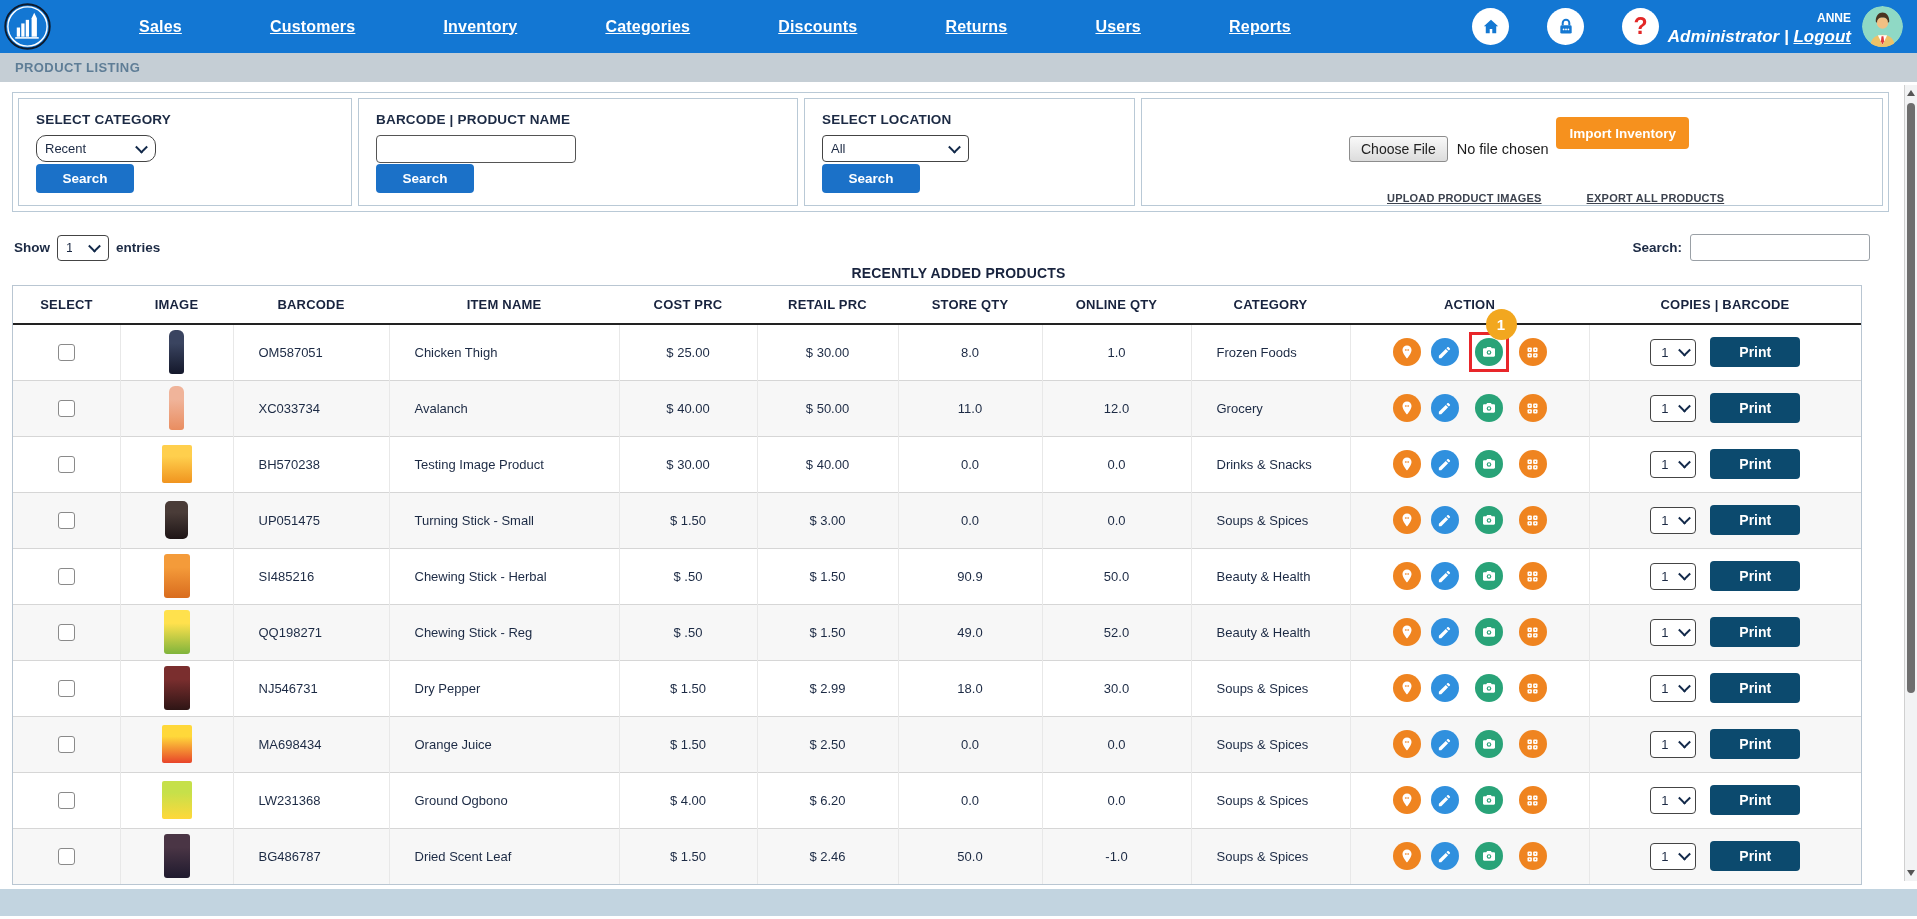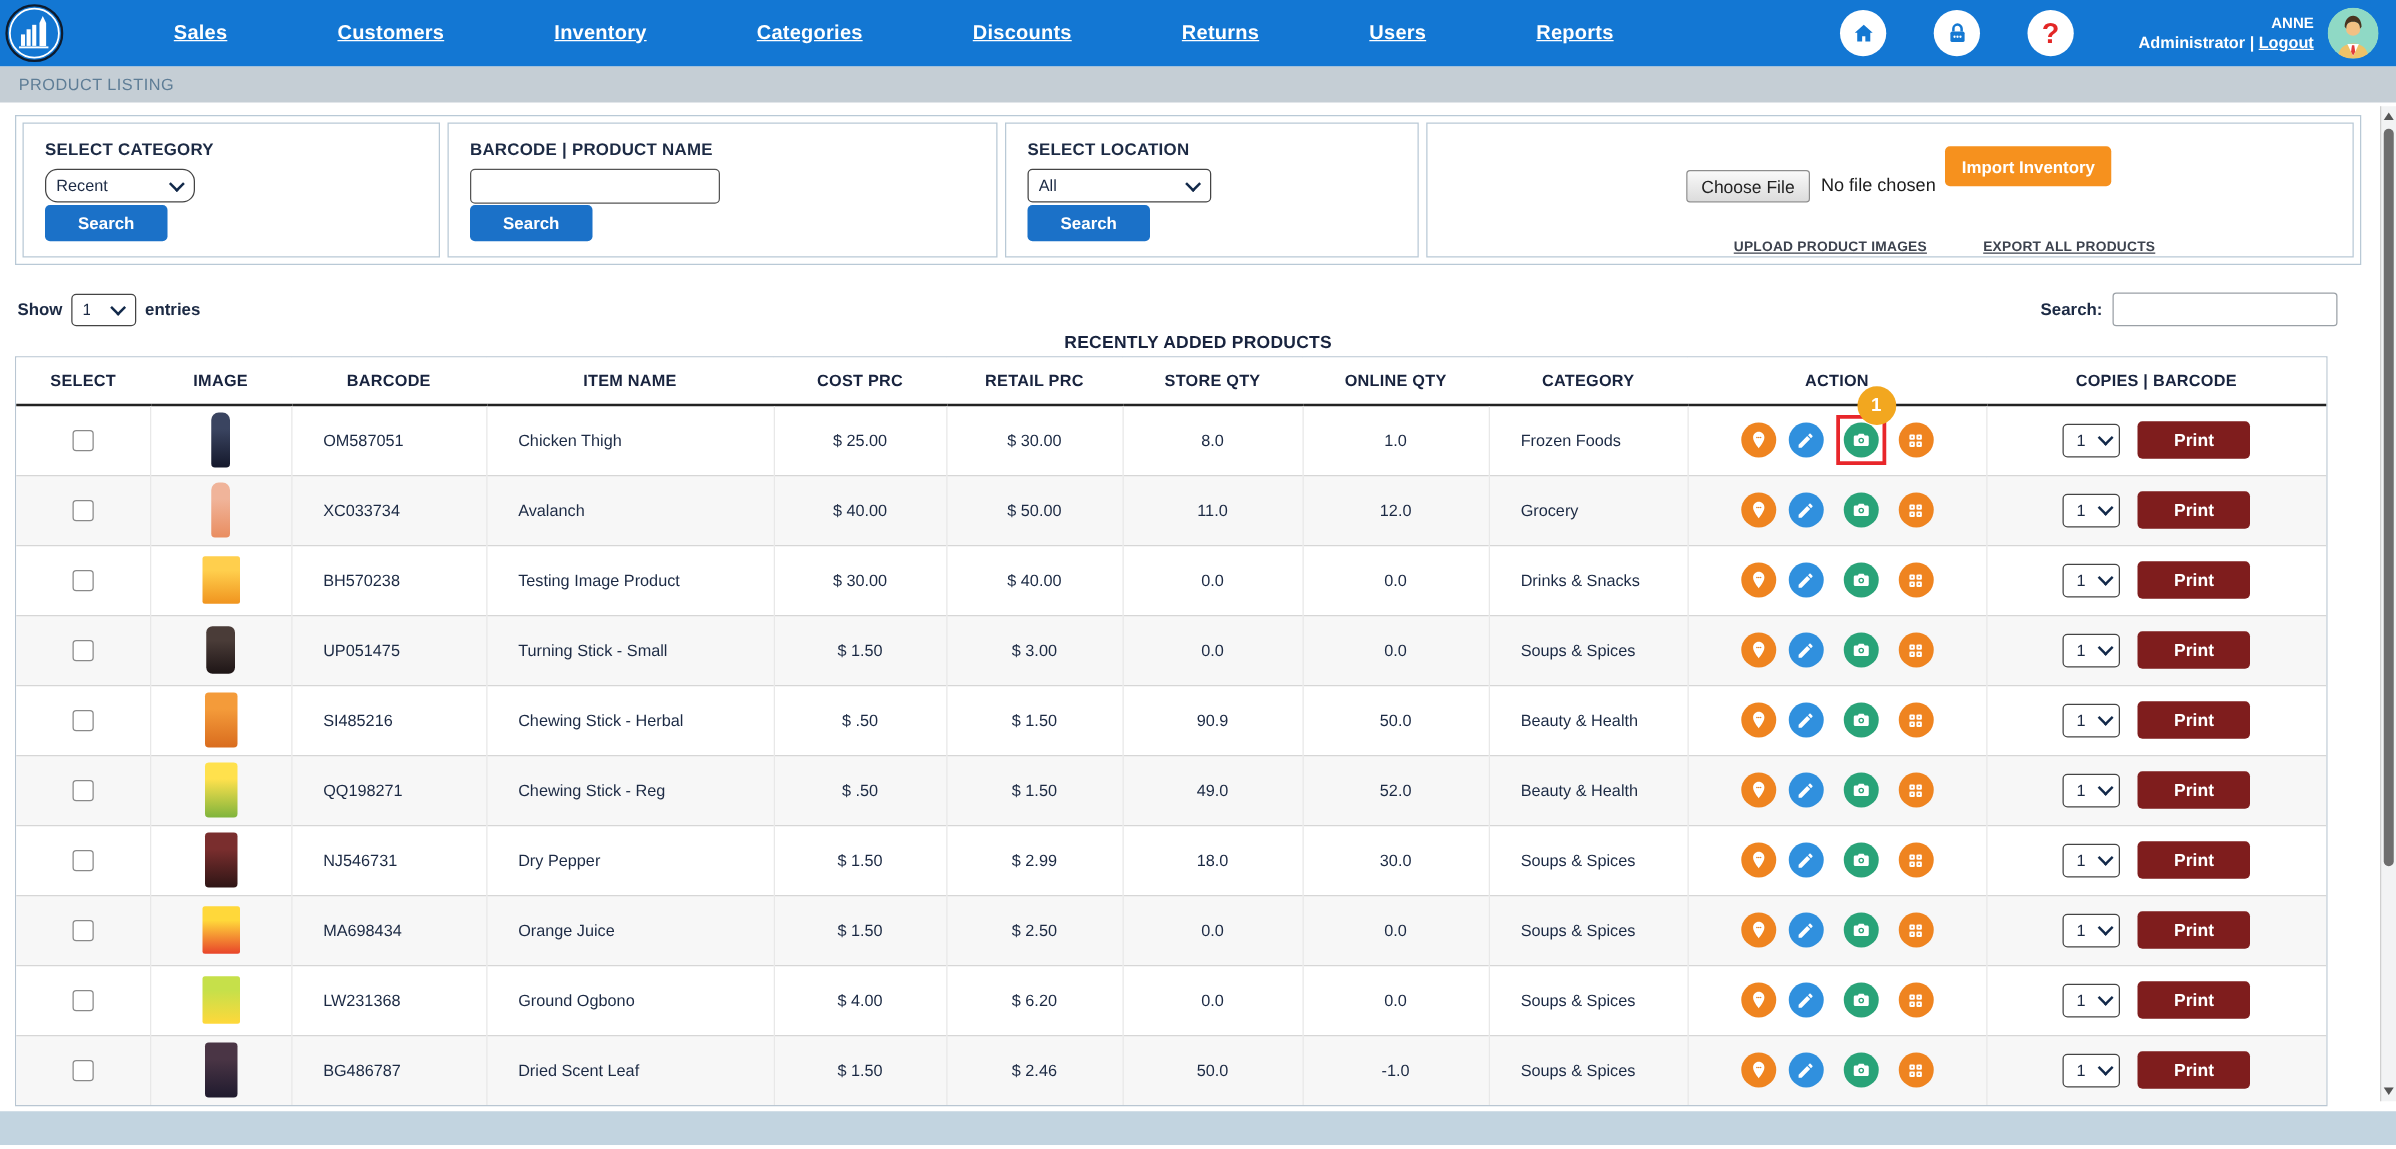--- a/index.html
+++ b/index.html
@@ -9,27 +9,27 @@
   
   .nav { position:relative; height:53px; background:#1377d3; }
   .logo { position:absolute; left:4px; top:3px; width:47px; height:47px; cursor:pointer; }
   .menu { position:absolute; left:95px; top:0; width:1240px; height:53px; display:flex; justify-content:space-around; align-items:center; }
   .menu a { color:#fff; font-weight:bold; font-size:16px; text-decoration:underline; cursor:pointer; letter-spacing:.2px; }
   .navicons { position:absolute; left:1472px; top:8px; display:flex; gap:38px; }
   .nico { width:37px; height:37px; border-radius:50%; background:#fff; border:none; display:flex; align-items:center; justify-content:center; cursor:pointer; padding:0; }
   .nico .qmark { color:#e32726; font-size:23px; font-weight:bold; font-family:"Liberation Sans", sans-serif; line-height:1; }
   .userblock { position:absolute; right:66px; top:11px; text-align:right; color:#fff; }
   .uname { font-size:12px; font-weight:bold; line-height:1.25; }
-  .urole { font-size:13px; font-weight:bold; line-height:1.25; }
+  .urole { font-size:17px; font-weight:bold; line-height:1.25;font-style:italic; }
   .urole a { color:#fff; text-decoration:underline; cursor:pointer; }
   .avatar { position:absolute; right:14px; top:6px; width:41px; height:41px; border-radius:50%; overflow:hidden; cursor:pointer; }
 
   
   .breadcrumb { height:29px; background:#c5ced5; display:flex; align-items:center; padding-left:15px; }
-  .breadcrumb span { color:#5e7d96; font-size:13px; font-weight:normal; letter-spacing:.4px; }
+  .breadcrumb span { color:#5e7d96; font-size:13px; font-weight:bold; letter-spacing:.4px; }
 
   
   .filters { margin:10px 28px 0 12px; border:1px solid #b9c9d6; padding:5px; display:flex; gap:6px; height:120px; }
   .panel { border:1px solid #b9c9d6; padding:13px 17px; position:relative; background:#fff; }
   .p1 { width:334px; } .p2 { width:440px; } .p3 { width:331px; } .p4 { flex:1; }
   .flabel { font-size:13.5px; font-weight:bold; color:#1c2a44; letter-spacing:.2px; }
   .selwrap { position:relative; display:inline-block; margin-top:8px; }
   .selwrap::after { content:''; position:absolute; right:10px; top:50%; width:7px; height:7px; border-right:2.4px solid #12294a; border-bottom:2.4px solid #12294a; transform:translateY(-70%) rotate(45deg); pointer-events:none; }
   select { appearance:none; -webkit-appearance:none; font-family:"Liberation Sans", sans-serif; font-size:13px; color:#1c2a44; border:1px solid #444; border-radius:4px; background:#fff; height:27px; padding:0 26px 0 8px; cursor:pointer; }
   .sel-cat select { width:120px;border-radius:10px; } .sel-loc select { width:147px; }
@@ -69,21 +69,21 @@
   .actions { display:flex; align-items:center; justify-content:center; gap:10px; }
   .act { width:28px; height:28px; border-radius:50%; border:none; display:flex; align-items:center; justify-content:center; cursor:pointer; padding:0; }
   .act.orange { background:#ef8420; } .act.blue { background:#3090de; } .act.green { background:#29a378; }
   .camwrap { position:relative; display:inline-flex; padding:3px; border:3px solid transparent; }
   .camwrap.hl { border-color:#e8262a; }
   .badge { display:none; position:absolute; top:-26px; left:14px; width:31px; height:31px; border-radius:50%; background:#f2a71f; color:#fff; font-size:15px; font-weight:bold; align-items:center; justify-content:center; z-index:5; }
   .copiescell { display:flex; align-items:center; justify-content:center; gap:14px; }
   .copiescell select { width:46px; height:27px; padding:0 20px 0 10px; }
   .copiescell .selwrap { margin-top:0; }
   .copiescell .selwrap::after { right:7px; }
-  .printbtn { width:90px; height:30px; background:#7f1d1d; color:#fff; font-weight:bold; font-size:14px; border:none; border-radius:4px; cursor:pointer; font-family:"Liberation Sans", sans-serif; }
+  .printbtn { width:90px; height:30px; background:#0c4a6e; color:#fff; font-weight:bold; font-size:14px; border:none; border-radius:4px; cursor:pointer; font-family:"Liberation Sans", sans-serif; }
 
   
   .footerbar { position:absolute; left:0; right:0; bottom:3px; height:27px; background:#c2d4e0; }
   .vscroll { position:absolute; right:0; top:85px; width:13px; height:796px; background:#f2f3f4; border-left:1px solid #d0d0d0; }
   .varrow { position:absolute; left:0; width:12px; height:14px; display:flex; align-items:center; justify-content:center; }
   .varrow.up { top:1px; } .varrow.down { bottom:1px; }
   .tri-up { width:0; height:0; border-left:4px solid transparent; border-right:4px solid transparent; border-bottom:6px solid #555; }
   .tri-down { width:0; height:0; border-left:4px solid transparent; border-right:4px solid transparent; border-top:6px solid #555; }
   .vthumb { position:absolute; left:2px; top:18px; width:8px; height:590px; background:#6e6e6e; border-radius:4px; }
 </style>

